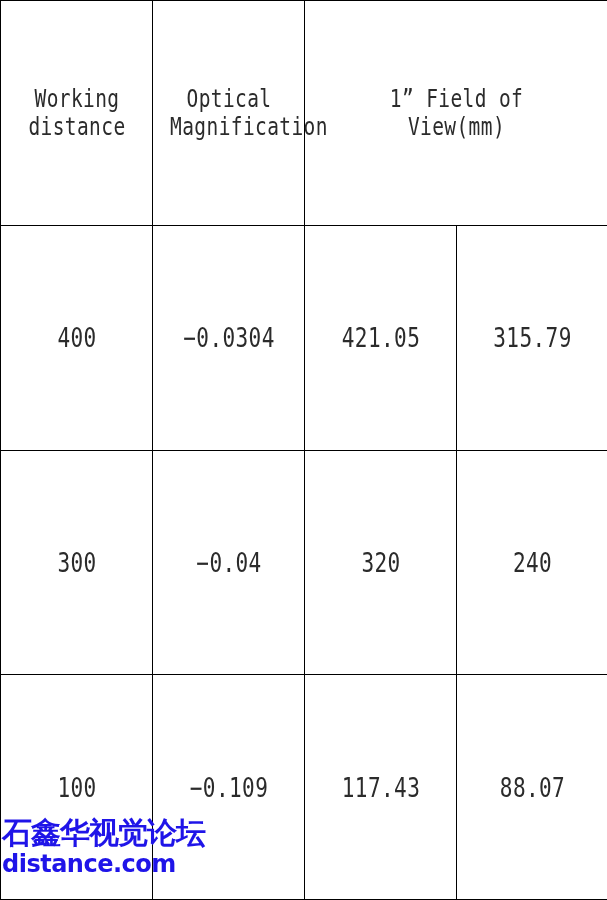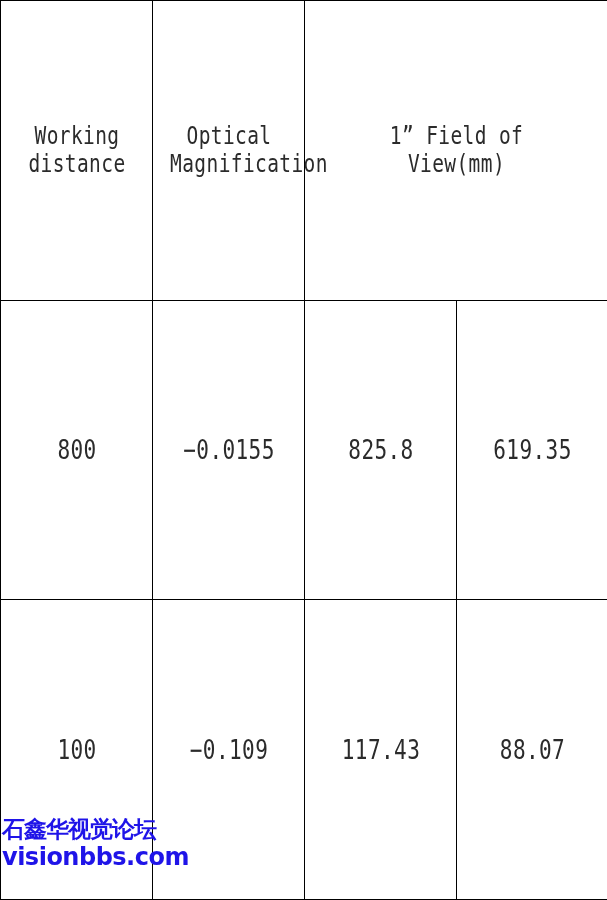--- a/index.html
+++ b/index.html
@@ -69,21 +69,21 @@
     left: 2px;
     top: 818px;
     width: 158px;
     pointer-events: none;
     line-height: 1.0;
     transform: none;
   }
   .wm-cn {
     display: block;
     font-family: "DejaVu Sans", "Liberation Sans", sans-serif;
-    font-size: 23px;
+    font-size: 30px;
     font-weight: 700;
     color: #1f14e8;
     letter-spacing: -1px;
     white-space: nowrap;
   }
   .wm-url {
     display: block;
     font-family: "DejaVu Sans", "Liberation Sans", sans-serif;
     font-size: 24px;
     font-weight: 700;
@@ -119,32 +119,38 @@
       </td>
       <td>
         <span class="hdr-title">Optical</span>
         <span class="hdr-title">Magnification</span>
       </td>
       <td class="fov-head" colspan="2">1” Field of View(mm)</td>
     </tr>
 
 
     <tr class="data-row">
-      <td>800</td>
-      <td class="cell-mag">−0.0155</td>
-      <td class="cell-hv">825.8</td>
-      <td class="cell-hv">619.35</td>
+      <td>400</td>
+      <td class="cell-mag">−0.0304</td>
+      <td class="cell-hv">421.05</td>
+      <td class="cell-hv">315.79</td>
+    </tr>
+    <tr class="data-row">
+      <td>300</td>
+      <td class="cell-mag">−0.04</td>
+      <td class="cell-hv">320</td>
+      <td class="cell-hv">240</td>
     </tr>
     <tr class="data-row">
       <td>100</td>
       <td class="cell-mag">−0.109</td>
       <td class="cell-hv">117.43</td>
       <td class="cell-hv">88.07</td>
     </tr>
   </tbody>
 </table>
 
 <div class="wm-layer">
   <div class="watermark">
     <span class="wm-cn">石鑫华视觉论坛</span>
-    <span class="wm-url">visionbbs.com</span>
+    <span class="wm-url">distance.com</span>
   </div>
 </div>
 
 </body></html>

